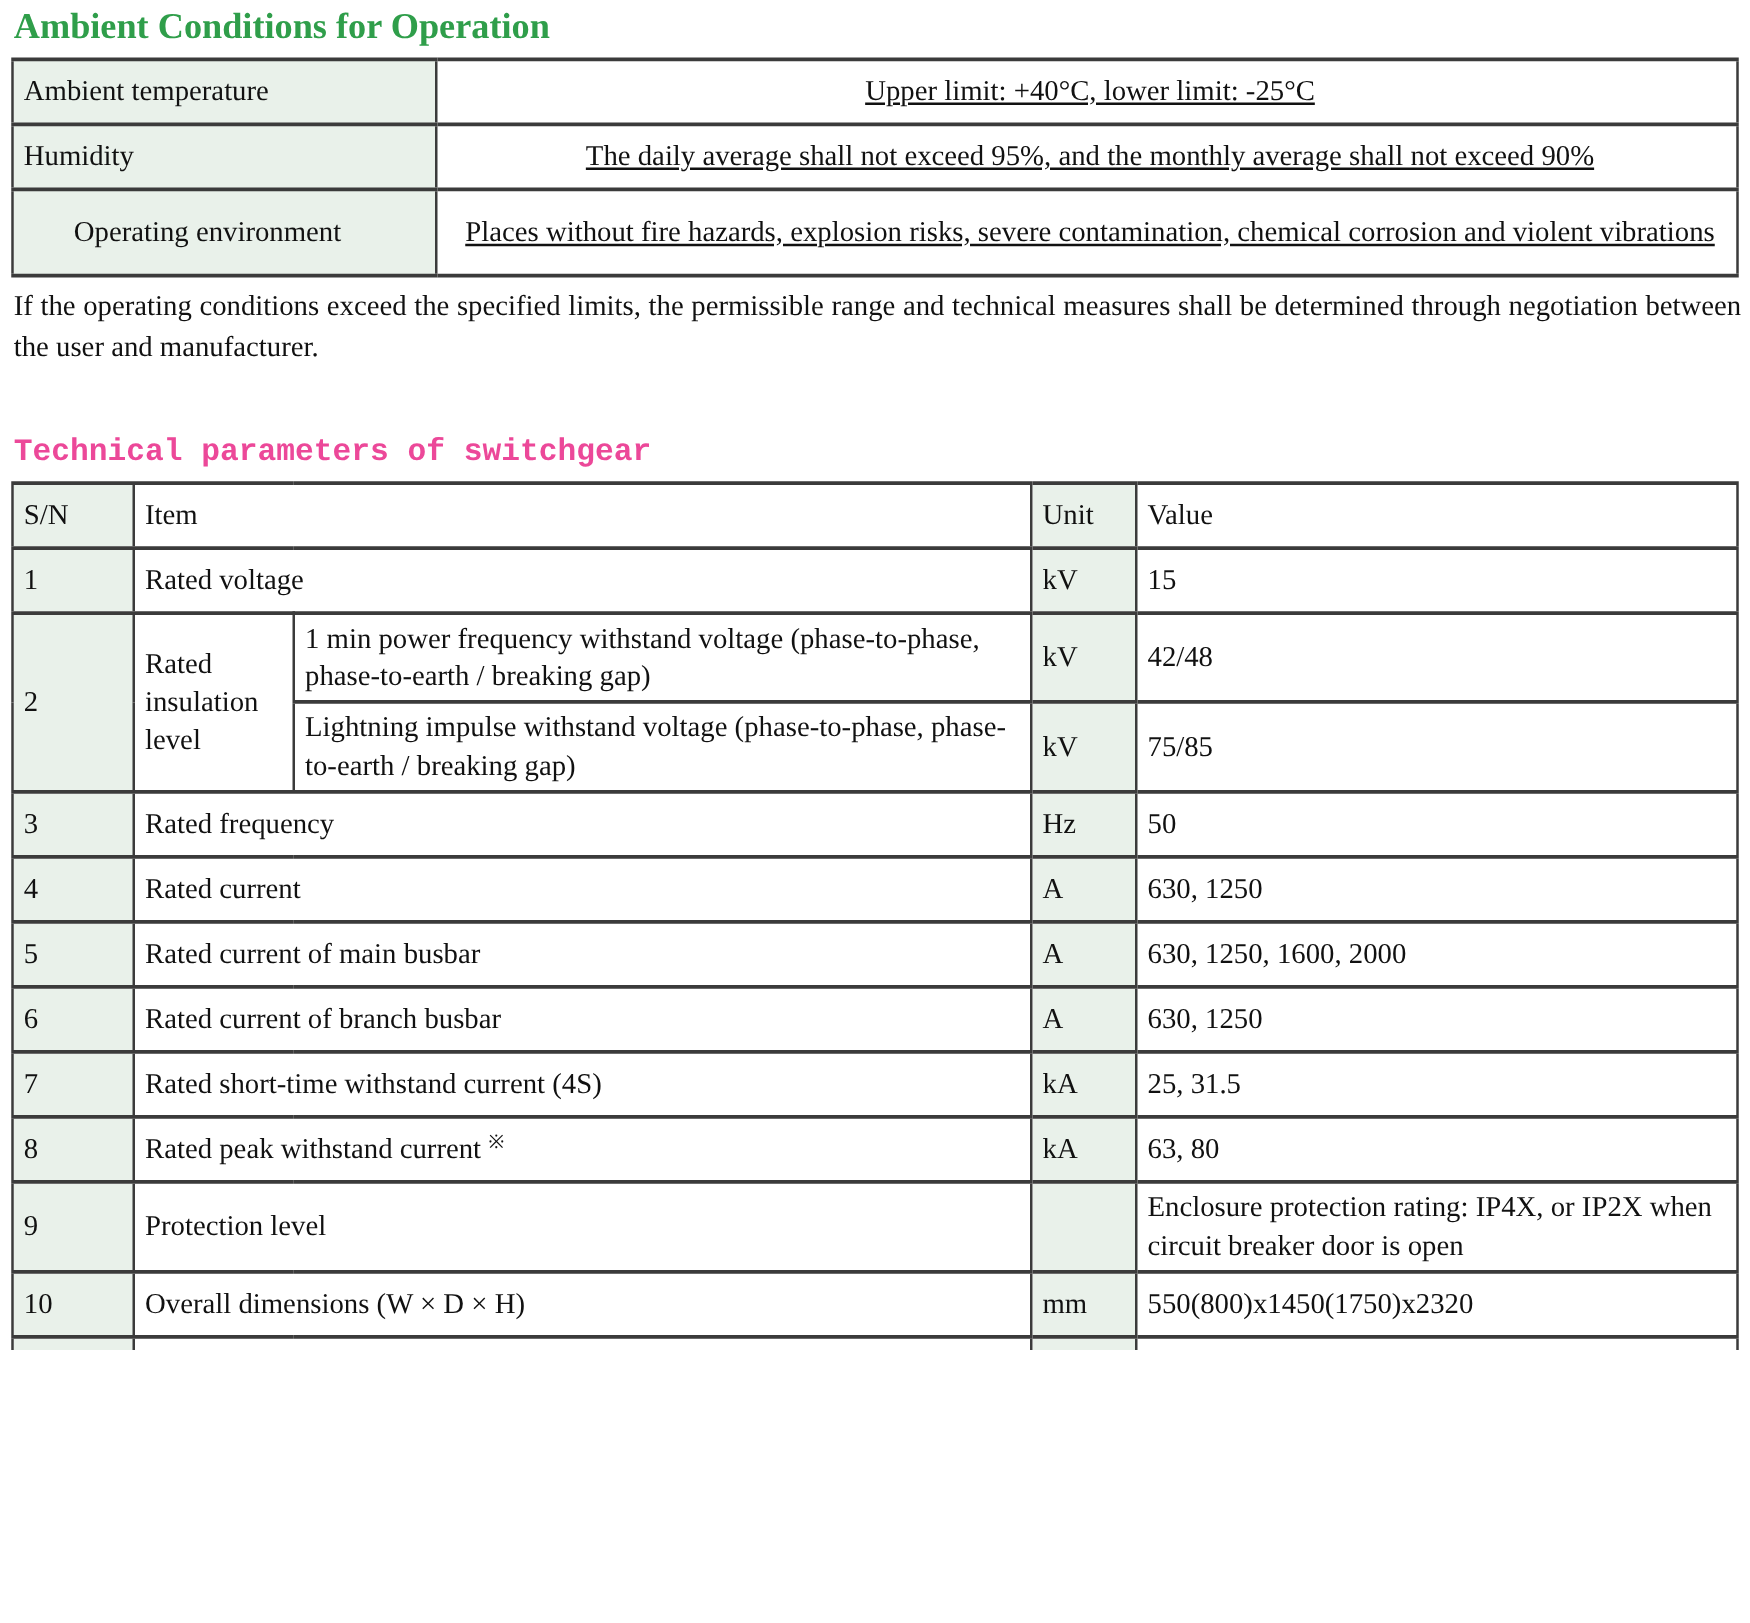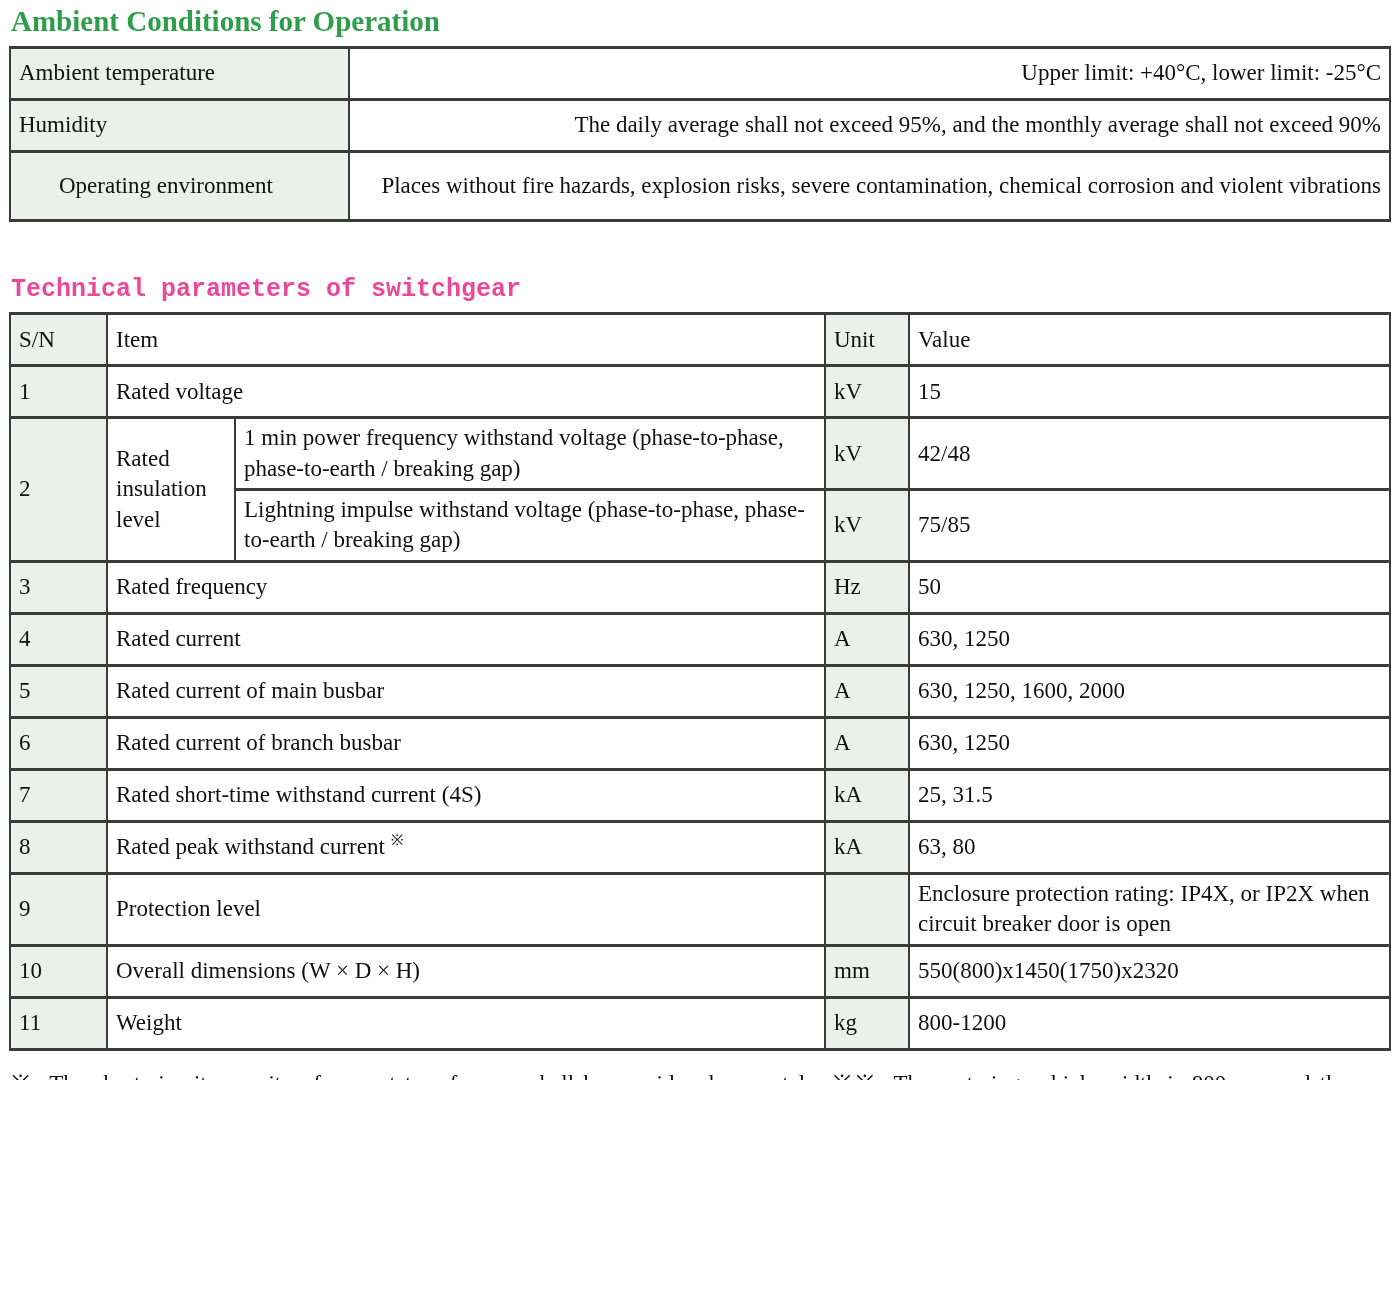--- a/index.html
+++ b/index.html
@@ -45,21 +45,21 @@
     border-bottom-width: 3px;
     padding: 4px 8px;
     font-size: 23px;
     font-weight: normal;
     vertical-align: middle;
     overflow: hidden;
     line-height: 1.32;
   }
   .g { background: #e9f1ea; }
   .c { text-align: left; }
-  .l { text-align: right; padding-left: 13px !important; }
+  .l { text-align: center; padding-left: 13px !important; text-decoration: underline; }
   
   .amb td { height: 41px; }
   .amb tr.tall td { height: 58px; padding-left: 48px; }
   
   .tech td { height: 41px; }
   .tech tr.subrow td { height: 58px; }
   .tech tr.tall2 td { height: 60px; }
   p.note {
     margin: 7px 0 0 2px;
     text-align: justify;
@@ -104,20 +104,21 @@
           <td class="g c">Humidity</td>
           <td class="l">The daily average shall not exceed 95%, and the monthly average shall not exceed 90%</td>
         </tr>
         <tr class="tall">
           <td class="g c">Operating environment</td>
           <td class="l">Places without fire hazards, explosion risks, severe contamination, chemical corrosion and violent vibrations</td>
         </tr>
       </tbody>
     </table>
 
+    <p class="note">If the operating conditions exceed the specified limits, the permissible range and technical measures shall be determined through negotiation between the user and manufacturer.</p>
   </div>
 
   <div class="sect2">
     <h3 class="sub">Technical parameters of switchgear</h3>
 
     <table class="grid tech">
       <colgroup>
         <col style="width:97px">
           <col style="width:128px">
           <col style="width:590px">

